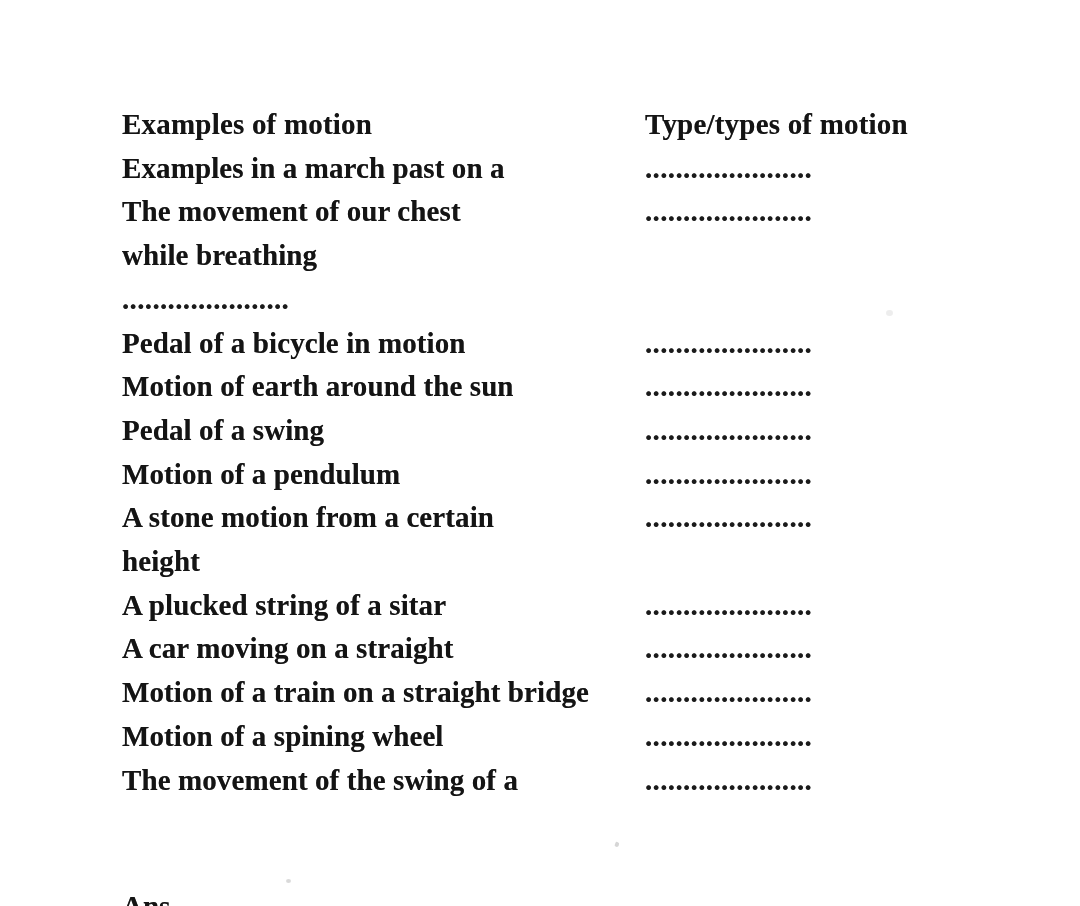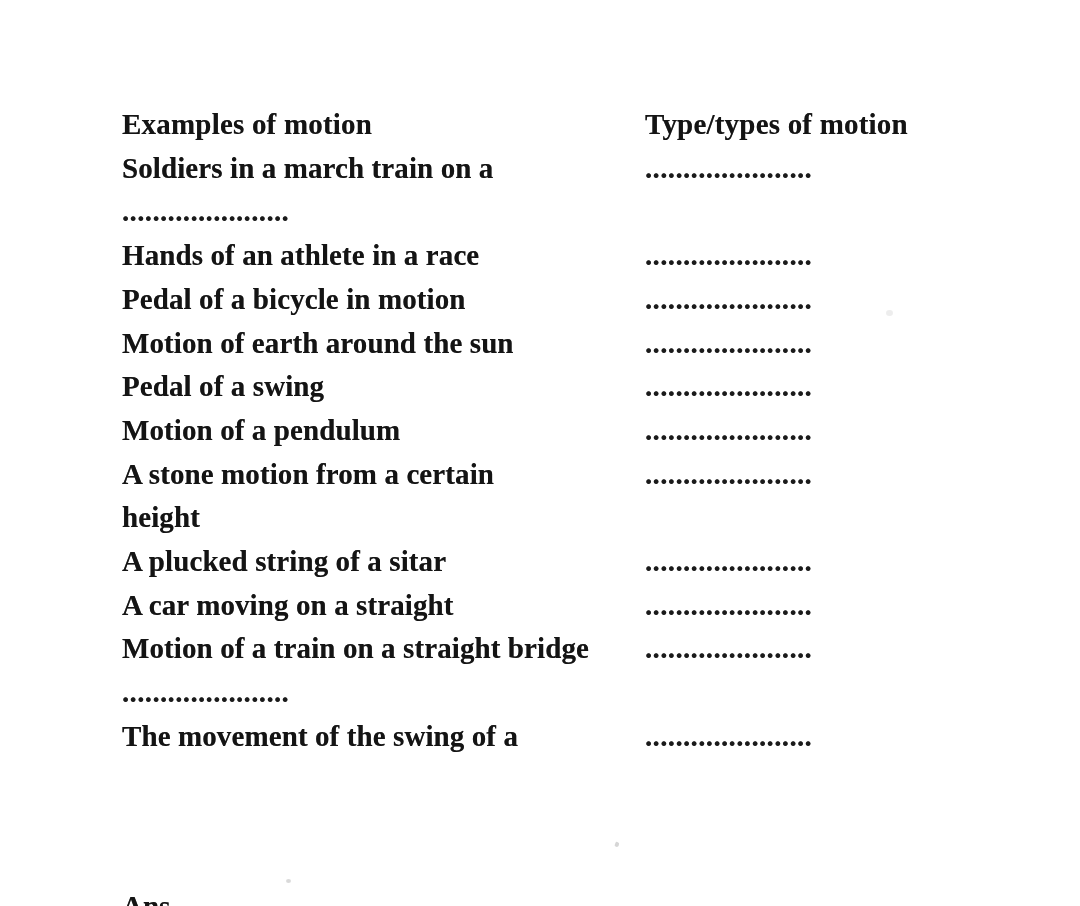--- a/index.html
+++ b/index.html
@@ -82,37 +82,38 @@
         <div class="tline">Examples of motion</div>
       </div>
       <div class="col-answer">
         <div class="tline">Type/types of motion</div>
       </div>
     </div>
 
     <div id="rows-container">
   <div class="trow">
     <div class="col-example">
-            <div class="tline">Soldiers in a march train on a</div>
-          </div>
-    <div class="col-answer">
-      <div class="dots">......................</div>
-    </div>
-  </div>
-
-  <div class="trow">
-    <div class="col-answer">
-      <div class="dots">......................</div>
-    </div>
-  </div>
-
-  <div class="trow">
-    <div class="col-example">
-            <div class="tline">Hands of an athlete in a race</div>
-          </div>
+            <div class="tline">Examples in a march past on a</div>
+          </div>
+    <div class="col-answer">
+      <div class="dots">......................</div>
+    </div>
+  </div>
+
+  <div class="trow">
+    <div class="col-example">
+            <div class="tline">The movement of our chest</div>
+            <div class="tline">while breathing</div>
+          </div>
+    <div class="col-answer">
+      <div class="dots">......................</div>
+    </div>
+  </div>
+
+  <div class="trow">
     <div class="col-answer">
       <div class="dots">......................</div>
     </div>
   </div>
 
   <div class="trow">
     <div class="col-example">
             <div class="tline">Pedal of a bicycle in motion</div>
           </div>
     <div class="col-answer">
@@ -178,20 +179,23 @@
   <div class="trow">
     <div class="col-example">
             <div class="tline">Motion of a train on a straight bridge</div>
           </div>
     <div class="col-answer">
       <div class="dots">......................</div>
     </div>
   </div>
 
   <div class="trow">
+    <div class="col-example">
+            <div class="tline">Motion of a spining wheel</div>
+          </div>
     <div class="col-answer">
       <div class="dots">......................</div>
     </div>
   </div>
 
   <div class="trow">
     <div class="col-example">
             <div class="tline">The movement of the swing of a</div>
           </div>
     <div class="col-answer">

